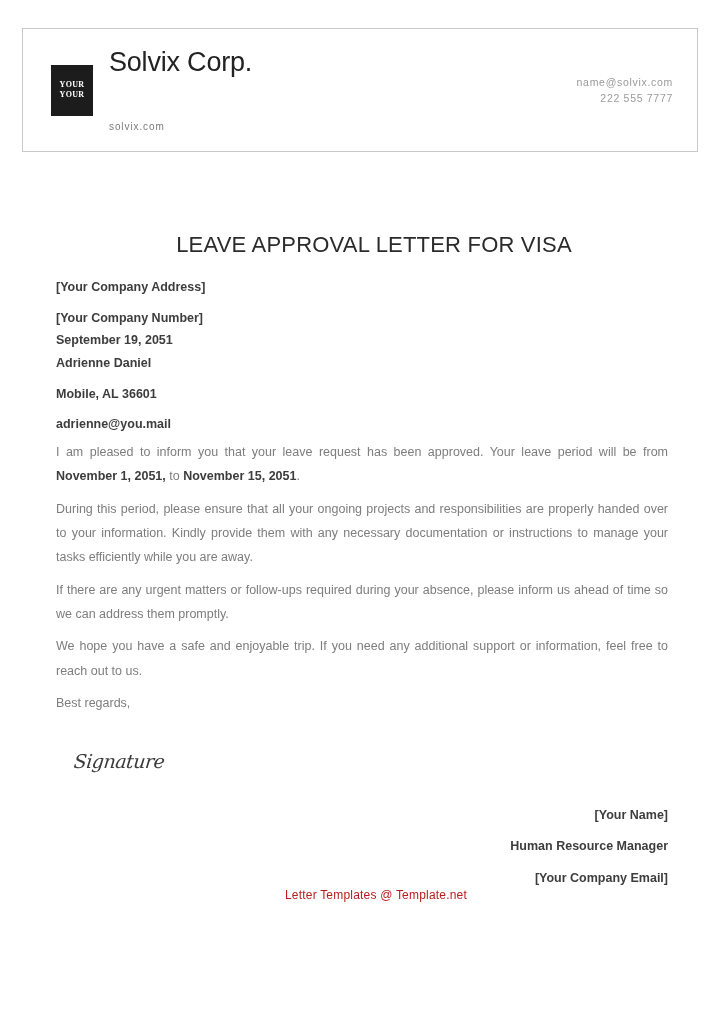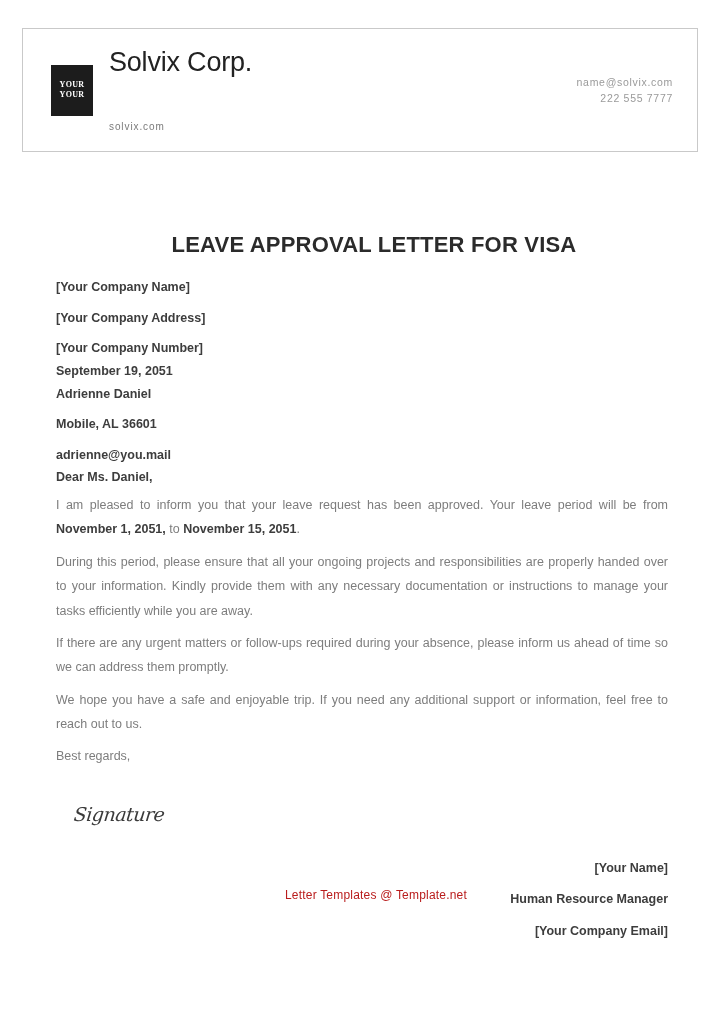--- a/index.html
+++ b/index.html
@@ -87,21 +87,21 @@
 
   
   .letter {
     position: absolute;
     left: 56px;
     top: 232px;
     width: 612px;
   }
   .doc-title {
     font-size: 22px;
-    font-weight: 700;
+    font-weight: 400;
     color: #2b2b2b;
     text-align: center;
     letter-spacing: 0.2px;
     margin: 0 0 22px 0;
     padding-left: 24px;
   }
   .addr-line {
     font-size: 12.5px;
     font-weight: 700;
     color: #3d3d3d;
@@ -168,28 +168,26 @@
       <div>name@solvix.com</div>
       <div>222 555 7777</div>
     </div>
   </div>
 </div>
 
 <div class="letter">
 
   <h1 class="doc-title">LEAVE APPROVAL LETTER FOR VISA</h1>
 
-  <p class="addr-line">[Your Company Name]</p>
   <p class="addr-line">[Your Company Address]</p>
   <p class="addr-line tight">[Your Company Number]</p>
   <p class="addr-line tight">September 19, 2051</p>
   <p class="addr-line">Adrienne Daniel</p>
   <p class="addr-line">Mobile, AL 36601</p>
   <p class="addr-line tight">adrienne@you.mail</p>
-  <p class="addr-line tight">Dear Ms. Daniel,</p>
 
   <p class="para"><span>I am pleased to inform you that your leave request has been approved. Your leave period will be from </span><b>November 1, 2051,</b><span> to </span><b>November 15, 2051</b><span>.</span></p>
 
   <p class="para">During this period, please ensure that all your ongoing projects and responsibilities are properly handed over to your information. Kindly provide them with any necessary documentation or instructions to manage your tasks efficiently while you are away.</p>
   <p class="para">If there are any urgent matters or follow-ups required during your absence, please inform us ahead of time so we can address them promptly.</p>
   <p class="para">We hope you have a safe and enjoyable trip. If you need any additional support or information, feel free to reach out to us.</p>
   <p class="para nojustify">Best regards,</p>
 
   <div class="signature">Signature</div>
 

